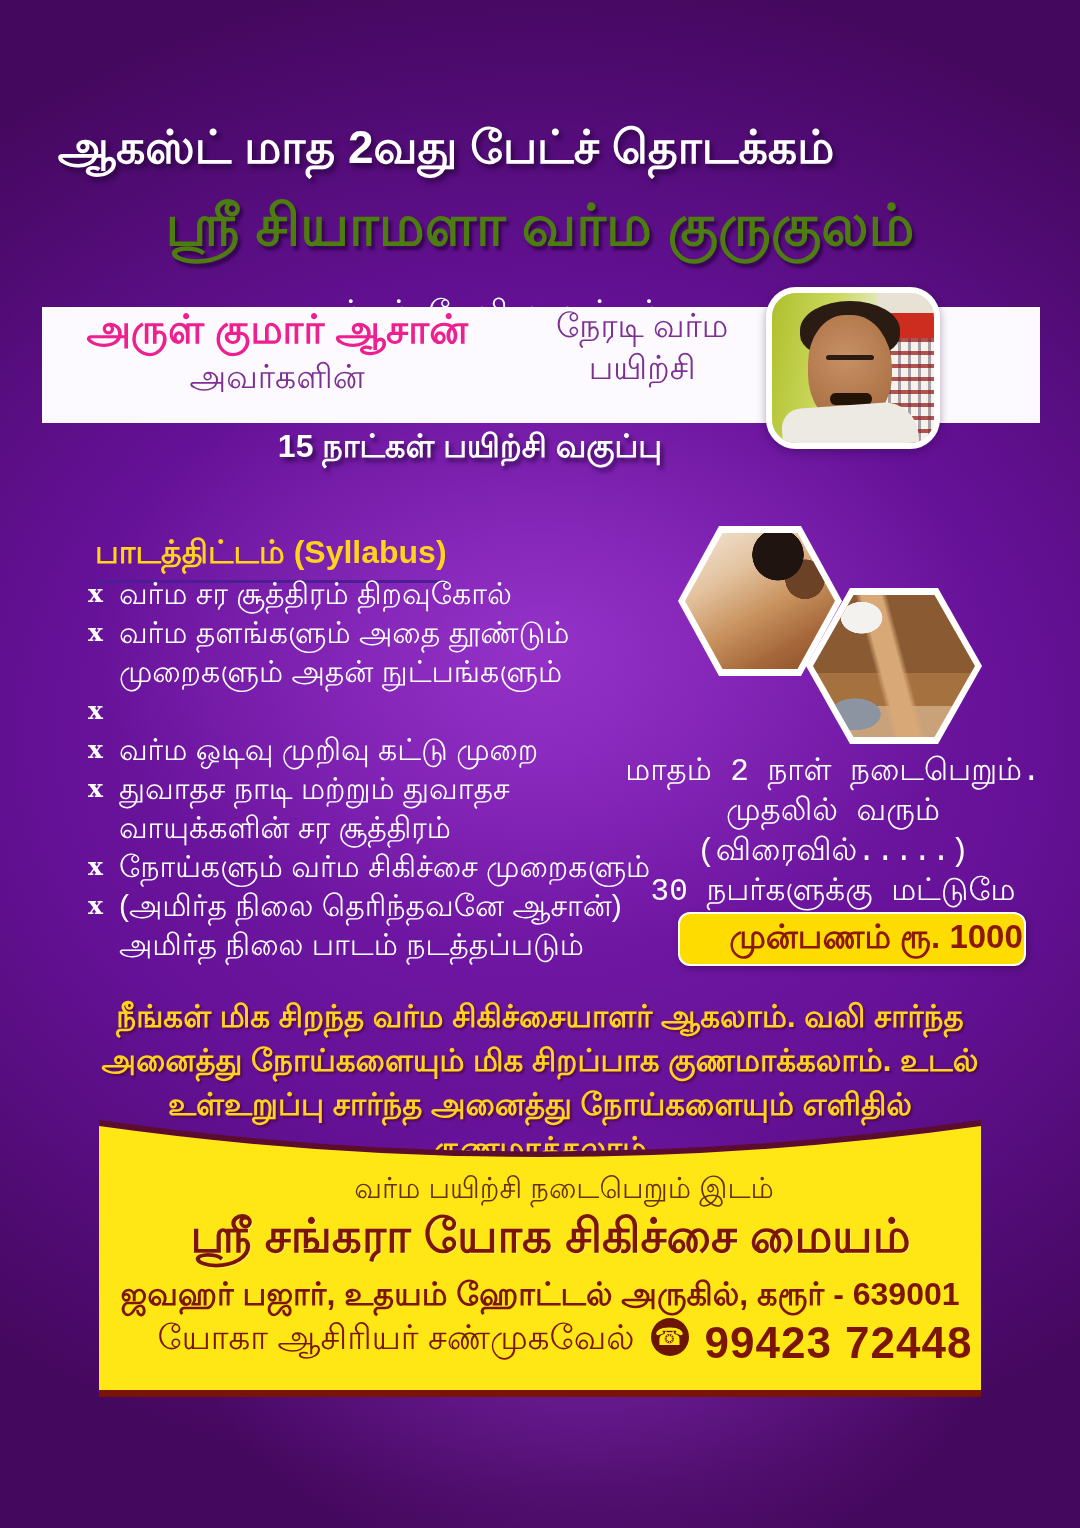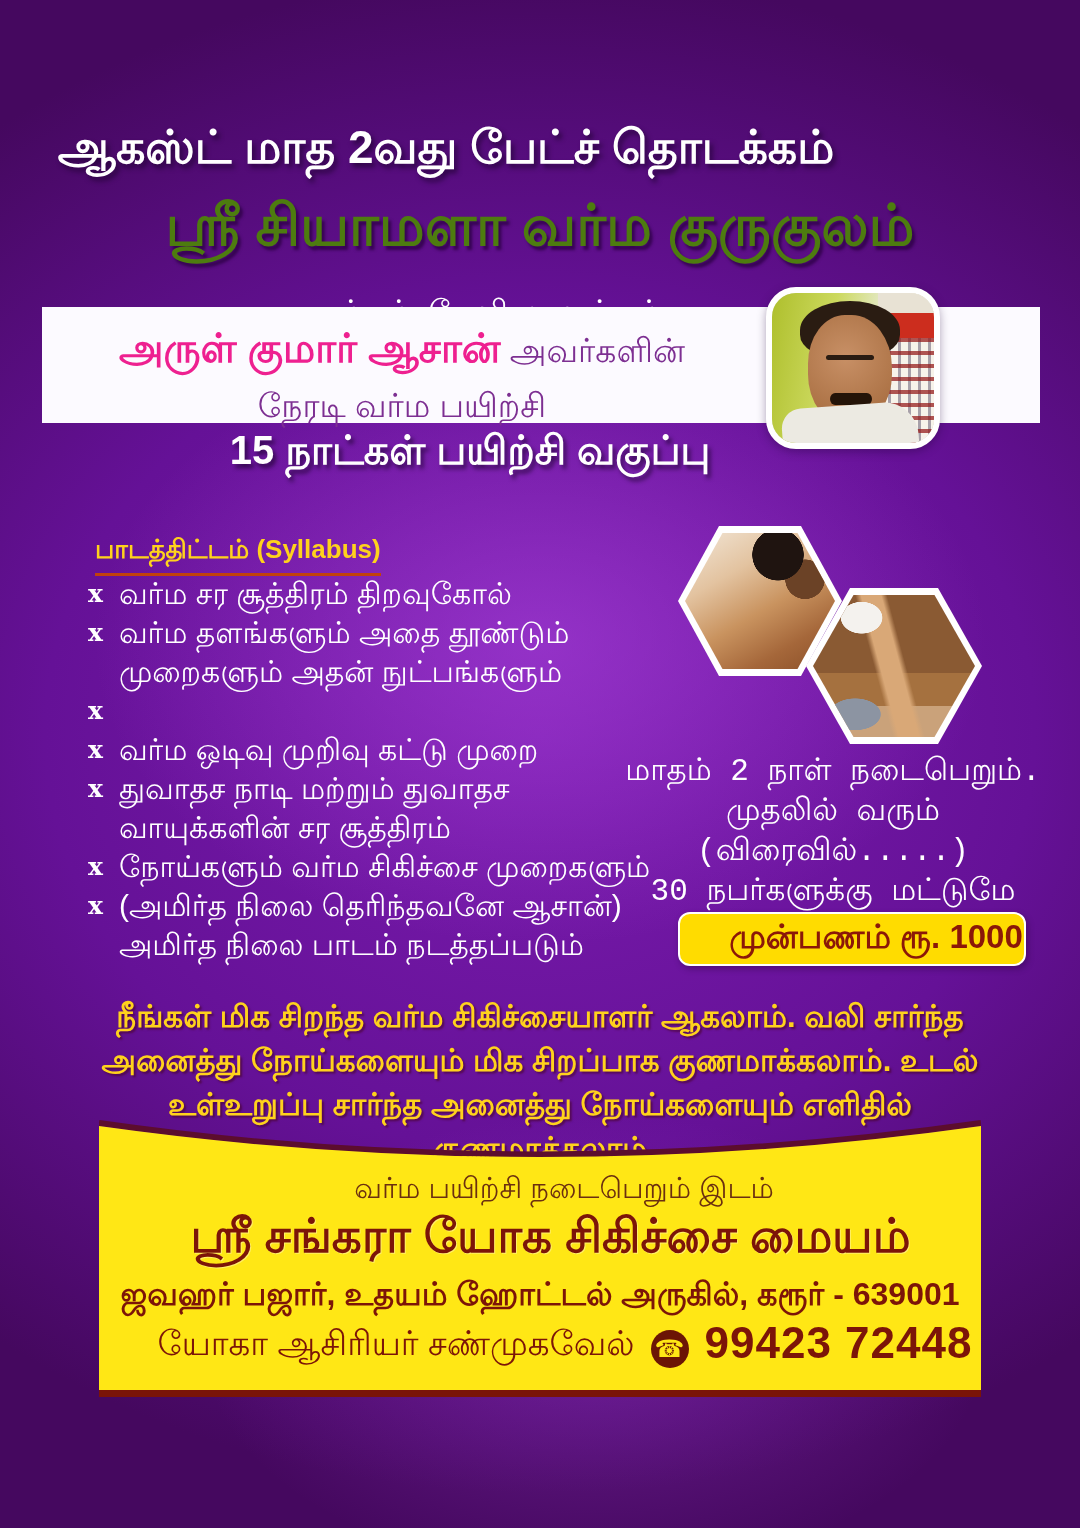--- a/index.html
+++ b/index.html
@@ -16,21 +16,21 @@
 
   
   .batch-line{left:0;top:120px;width:892px;color:#ffffff;font-weight:bold;font-size:46px;
     text-shadow:3px 4px 5px rgba(25,0,40,.65);}
   .main-title{left:0;top:192px;width:1080px;color:#4d7c0f;font-weight:bold;font-size:57px;
     text-shadow:3px 4px 3px rgba(45,0,70,.8);}
   .location-line{left:0;top:266px;width:980px;color:#ffffff;font-size:31px;margin-top:28px;}
 
   
   .white-band{left:42px;top:307px;width:998px;height:116px;background:#fcfaff;}
-  .band-inner{left:42px;top:307px;width:720px;height:140px;display:flex;flex-direction:column;
+  .band-inner{left:42px;top:307px;width:720px;height:140px;display:flex;flex-direction:row;
     justify-content:center;gap:10px;}
   .trainer-line{font-size:33px;color:#7d2f92;}
   .trainer-name{color:#ee2090;font-weight:bold;font-size:40px;}
   .photo{left:766px;top:287px;width:174px;height:162px;border:6px solid #ffffff;border-radius:30px;
     box-sizing:border-box;overflow:hidden;background:#d8dcc8;box-shadow:0 3px 10px rgba(30,0,50,.35);}
   .p-wall{position:absolute;inset:0;background:linear-gradient(100deg,#aebf2c 0%,#ccd95e 35%,#e6ead0 62%,#d8dcc8 100%);}
   .p-calendar{position:absolute;right:0;top:0;width:56px;height:100%;background:#f2ece0;}
   .p-cal-top{position:absolute;top:0;left:0;width:100%;height:30%;
     background:linear-gradient(#e8e2d4 0 45%,#cc2d1e 45% 100%);}
   .p-cal-grid{position:absolute;top:30%;left:0;width:100%;height:70%;background-color:#f7f3ea;
@@ -40,26 +40,26 @@
     border-radius:50% 50% 42% 42%;}
   .p-head{position:absolute;left:36px;top:22px;width:84px;height:110px;
     background:radial-gradient(circle at 45% 38%, #c89066, #a96f42 78%);
     border-radius:44% 48% 46% 46%;}
   .p-brows{position:absolute;left:54px;top:62px;width:48px;height:5px;background:#2a1c12;border-radius:3px;}
   .p-mustache{position:absolute;left:58px;top:100px;width:42px;height:12px;background:#241408;
     border-radius:6px/7px;}
   .p-shirt{position:absolute;left:10px;bottom:-8px;width:136px;height:46px;background:#eceae2;
     border-radius:20px 34px 0 0;transform:rotate(-4deg);}
 
-  .course-heading{left:0;top:428px;width:940px;color:#ffffff;font-weight:bold;font-size:40px;
+  .course-heading{left:0;top:428px;width:940px;color:#ffffff;font-weight:bold;font-size:32px;
     text-shadow:3px 4px 4px rgba(25,0,40,.65);}
 
   
-  .syllabus-title{left:95px;top:534px;font-size:26px;font-weight:bold;color:#ffd21c;
-    border-bottom:3px solid #c2410c;padding-bottom:5px;}
+  .syllabus-title{left:95px;top:534px;font-size:32px;font-weight:bold;color:#ffd21c;
+    border-bottom:3px solid #4c1d95;padding-bottom:5px;}
   .syllabus-list{left:88px;top:574px;width:584px;}
   .syl-item{display:flex;gap:16px;color:#ffffff;font-size:30px;line-height:39px;}
   .syl-bullet{font-family:"DejaVu Serif",serif;font-weight:bold;font-size:25px;line-height:39px;
     flex:0 0 auto;}
 
   
   .hex{clip-path:polygon(25% 0%,75% 0%,100% 50%,75% 100%,25% 100%,0% 50%);}
   .hex1-outer{left:678px;top:526px;width:164px;height:150px;background:#ffffff;}
   .hex2-outer{left:806px;top:588px;width:176px;height:156px;background:#ffffff;}
   .hex-inner{position:absolute;inset:7px;}
@@ -82,21 +82,21 @@
   
   .benefits{left:62px;top:995px;width:956px;color:#ffd21c;font-weight:bold;font-size:31px;
     line-height:44px;text-shadow:2px 2px 2px rgba(70,0,25,.55);}
 
   
   .venue-svg{left:99px;top:1118px;}
   .venue-label{left:99px;top:1172px;width:882px;color:#6b2f10;font-size:29px;padding-left:24px;}
   .venue-name{left:99px;top:1208px;width:903px;color:#7c1508;font-weight:bold;font-size:47px;
     text-shadow:1px 1px 0 rgba(255,255,255,.35);}
   .venue-address{left:99px;top:1276px;width:882px;color:#7c1508;font-weight:bold;font-size:32px;}
-  .venue-contact{left:99px;top:1318px;width:932px;display:flex;align-items:flex-end;justify-content:center;
+  .venue-contact{left:99px;top:1318px;width:932px;display:flex;align-items:flex-start;justify-content:center;
     gap:16px;}
   .contact-person{color:#7c1508;font-size:34px;}
   .phone-circle{width:38px;height:38px;border-radius:50%;background:#6b1505;color:#ffe715;
     display:flex;align-items:center;justify-content:center;font-size:24px;line-height:38px;}
   .phone-number{color:#7c1508;font-weight:bold;font-size:44px;letter-spacing:1px;}
 </style>
 </head>
 <body>
 
 <div class="abs ctr batch-line">ஆகஸ்ட் மாத 2வது பேட்ச் தொடக்கம்</div>

